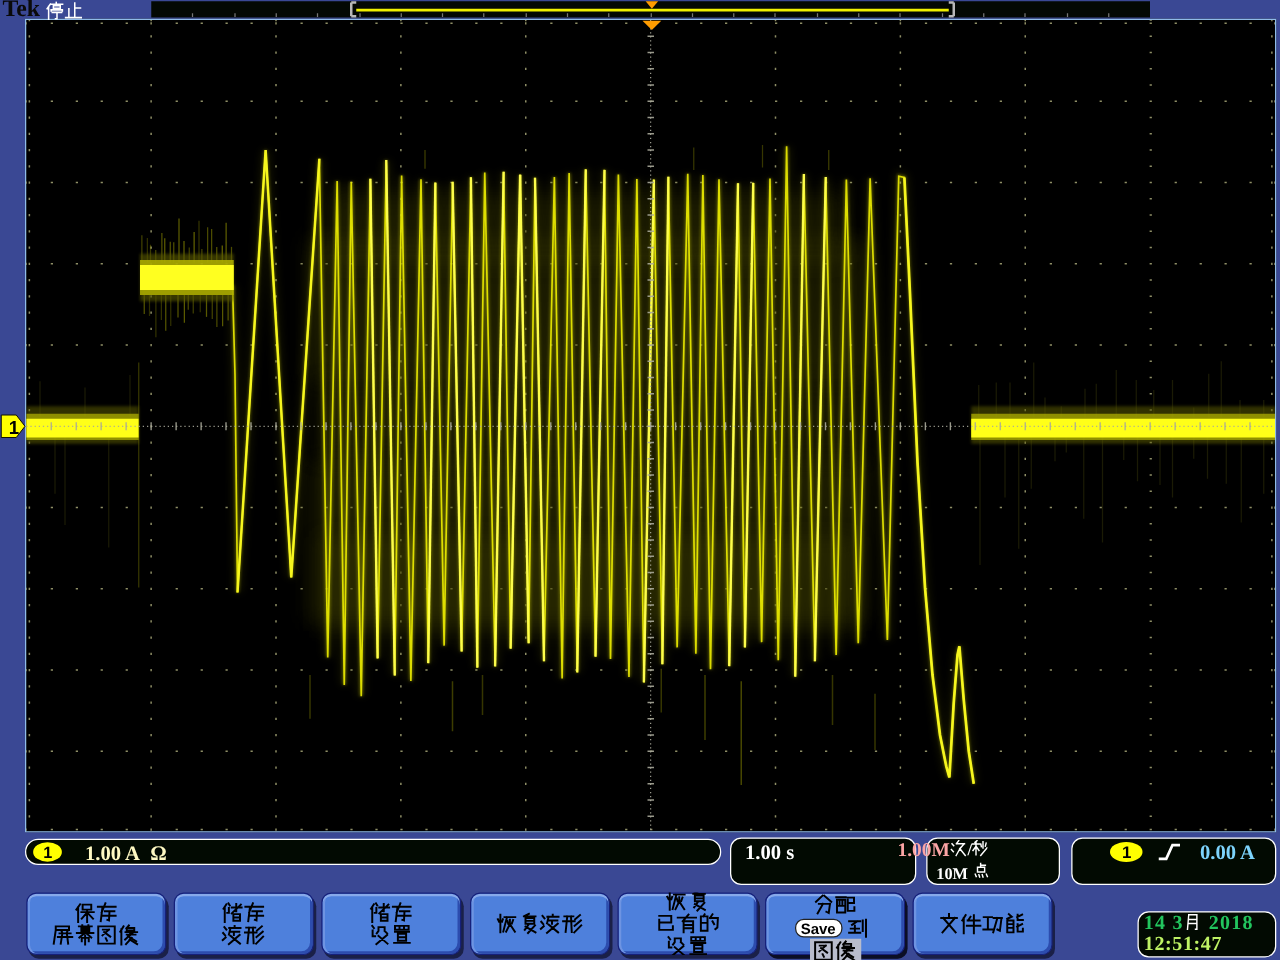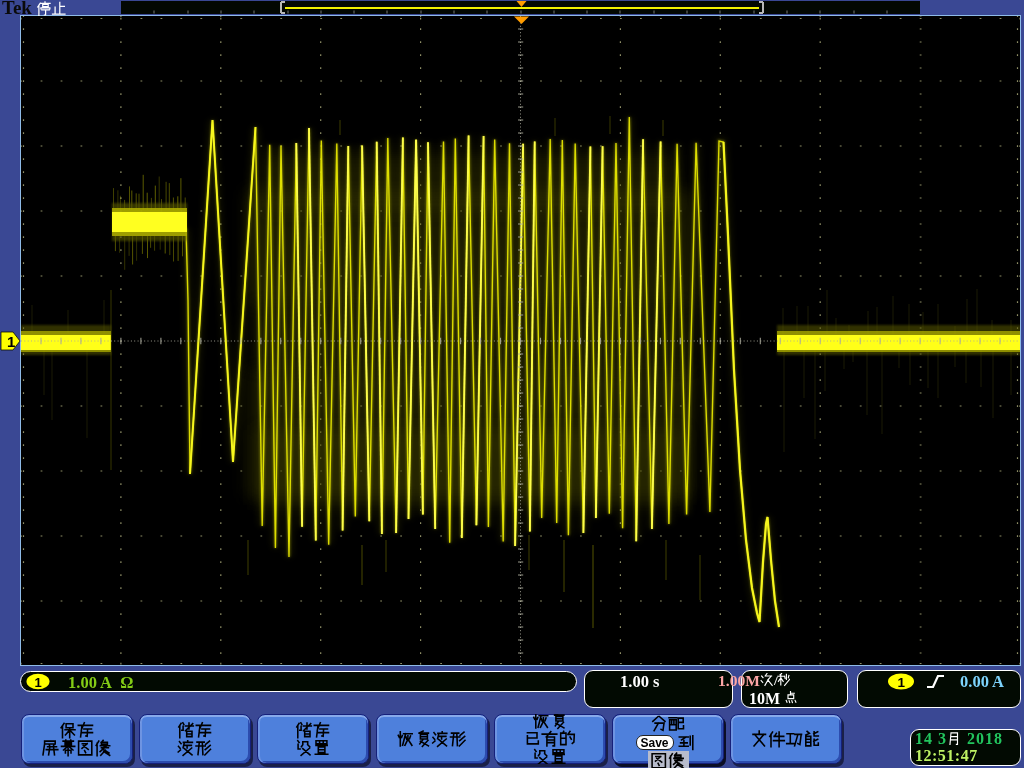--- a/index.html
+++ b/index.html
@@ -190,30 +190,30 @@
       <path d="M4.3 2.2 L1.7 6.0 M2.9 4.3 L2.9 14.4 M9.0 0.8 L9.0 2.2 M5.2 2.4 L14.1 2.4 M6.7 3.5 L12.2 3.5 L12.2 5.6 L6.7 5.6 L6.7 3.5 M4.9 6.9 L4.9 7.8 M4.9 6.9 L13.9 6.9 L13.9 7.8 M5.8 8.9 L13.3 8.9 M9.6 8.9 L9.6 14.0 L8.4 14.0" fill="none" stroke="#fff" stroke-width="1.23" stroke-linecap="square" stroke-linejoin="miter"></path>
       <path d="M23.8 1.4 L23.8 13.0 M23.8 5.4 L28.4 5.4 M19.1 6.0 L19.1 13.0 M16.5 13.1 L29.0 13.1" fill="none" stroke="#fff" stroke-width="1.23" stroke-linecap="square" stroke-linejoin="miter"></path>
     </svg>
 
  <div class="abs" style="left:0;top:666px;width:1024px;height:102px;background:#3a4894"></div>
  <div class="pill" style="left:20px;top:671px;width:557px;height:21px"></div>
  <svg class="abs" style="left:0;top:660px" width="1024" height="60">
    <ellipse cx="38" cy="21.5" rx="11.5" ry="7.8" fill="#ffff00"></ellipse>
    <text x="34.5" y="26.5" font-size="13" font-weight="bold" fill="#000" font-family="Liberation Sans">1</text>
  </svg>
- <div class="abs rd" style="left:68px;top:672.5px;font-size:16.5px;color:#84cc16">1.00 A&nbsp;&nbsp;Ω</div>
+ <div class="abs rd" style="left:68px;top:672.5px;font-size:16.5px;color:#fef9c3">1.00 A&nbsp;&nbsp;Ω</div>
  <div class="pill" style="left:584px;top:670px;width:149px;height:38px;border-radius:9px"></div>
- <div class="abs rd" style="left:620px;top:672px;font-size:16.5px;color:#fff">1.00 s</div>
+ <div class="abs rd" style="left:596px;top:672px;font-size:16.5px;color:#fff">1.00 s</div>
  <div class="pill" style="left:741px;top:670px;width:107px;height:38px;border-radius:9px"></div>
  <div class="abs rd" style="left:718px;top:672px;font-size:15.5px;color:#fca5a5">1.00M<svg width="30" height="15" style="vertical-align:-2px">
         <path d="M1.6 3.0 L3.0 4.6 M1.1 7.6 L2.7 9.4 M7.0 0.5 L5.1 3.0 M5.4 3.0 L11.6 3.0 M11.3 3.0 L8.6 6.2 M8.4 6.2 L4.9 12.4 M7.8 6.8 L12.2 12.4" fill="none" stroke="#fff" stroke-width="1.15" stroke-linecap="square" stroke-linejoin="miter"></path>
         <text x="14" y="12" font-size="13" font-weight="bold" fill="#fff" font-family="Liberation Serif">/</text>
         <path d="M21.6 0.5 L20.0 1.9 M17.8 3.2 L23.8 3.2 M20.8 1.9 L20.8 11.9 M20.5 5.4 L18.4 8.4 M21.1 5.4 L23.2 8.4 M26.4 1.4 L26.4 6.5 M24.6 3.2 L25.1 5.4 M28.9 2.4 L28.3 4.9 M29.7 6.2 L24.6 12.4" fill="none" stroke="#fff" stroke-width="1.15" stroke-linecap="square" stroke-linejoin="miter"></path>
       </svg></div>
- <div class="abs rd" style="left:749px;top:689.5px;font-size:16px;color:#fff">10M <svg width="15" height="15" style="vertical-align:-2px">
+ <div class="abs rd" style="left:749px;top:689.5px;font-size:13px;color:#fff">10M <svg width="15" height="15" style="vertical-align:-2px">
         <path d="M6.5 0.5 L6.5 3.8 M6.5 2.2 L10.3 2.2 M4.0 3.8 L9.7 3.8 L9.7 7.6 L4.0 7.6 L4.0 3.8 M2.2 9.4 L3.0 11.3 M5.1 9.7 L5.7 11.6 M7.8 9.7 L8.4 11.6 M11.1 9.4 L11.9 11.3" fill="none" stroke="#fff" stroke-width="1.15" stroke-linecap="square" stroke-linejoin="miter"></path>
       </svg></div>
  <div class="pill" style="left:857px;top:670px;width:164px;height:38px;border-radius:9px"></div>
  <svg class="abs" style="left:857px;top:670px" width="164" height="38">
    <ellipse cx="44" cy="11.5" rx="13" ry="8" fill="#ffff00"></ellipse>
    <text x="40.5" y="16.5" font-size="13.5" font-weight="bold" fill="#000" font-family="Liberation Sans">1</text>
    <path d="M70 17 h6 l5 -11 h6" fill="none" stroke="#fff" stroke-width="2.2"></path>
  </svg>
  <div class="abs rd" style="left:960px;top:672px;font-size:16.5px;color:#7dd3fc">0.00 A</div>
 

